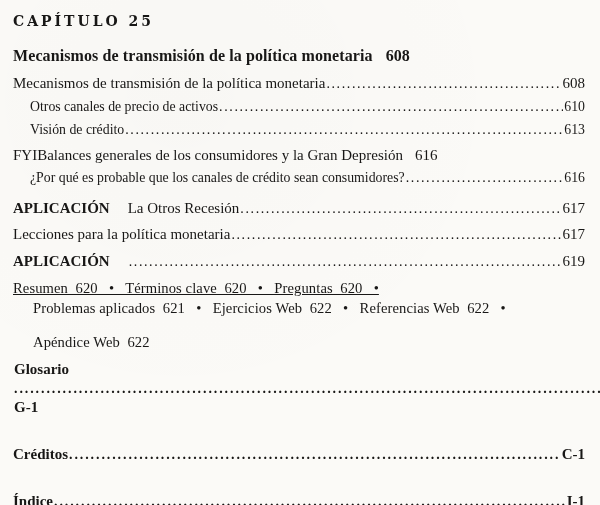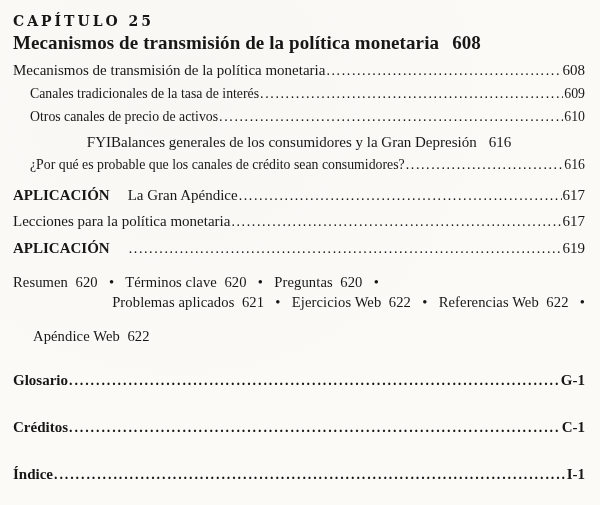--- a/index.html
+++ b/index.html
@@ -18,23 +18,23 @@
       radial-gradient(ellipse at 30% 20%, rgba(0,0,0,0.012), transparent 60%),
       #fbfaf7;
   }
   .eyebrow {
     font-family: "DejaVu Serif", serif;
     font-size: 14px; font-weight: 700;
     letter-spacing: 3px;
     line-height: 18px;
   }
   .chapter-title {
-    font-size: 19px; font-weight: 700;
+    font-size: 16px; font-weight: 700;
     line-height: 23px;
-    margin-top: 1px;
+    margin-top: 14px;
     letter-spacing: 0.1px;
   }
   .inline-page { margin-left: 13px; }
 
   .row {
     display: flex;
     align-items: baseline;
     font-size: 15px;
     line-height: 19px;
   }
@@ -50,81 +50,81 @@
 
   .sub { font-size: 13.8px; line-height: 18px; padding-left: 17px; }
 
   .mt-e1 { margin-top: 7px; }
   .mt-sub { margin-top: 5px; }
   .mt-q   { margin-top: 4px; }
   .mt-app1 { margin-top: 12px; }
   .mt-main { margin-top: 7px; }
   .mt-app2 { margin-top: 8px; }
 
-  .fyi { font-size: 15px; line-height: 19px; margin-top: 7px; text-align: center; }
+  .fyi { font-size: 15px; line-height: 19px; margin-top: 7px; }
   .fyi .inline-page { margin-left: 12px; }
 
   .study {
     font-size: 14.6px;
     line-height: 19px;
     white-space: pre-wrap;
     letter-spacing: 0.1px;
   }
-  .study.first { margin-top: 15px; }
-  .study.cont { line-height: 18px; margin-top: 1px; padding-left: 20px; text-align: right; }
+  .study.first { margin-top: 8px; text-decoration: underline; }
+  .study.cont { line-height: 18px; margin-top: 1px; padding-left: 20px; }
   .study.last { line-height: 18px; margin-top: 16px; padding-left: 20px; }
 
   .back {
     font-weight: 700;
     font-size: 15px;
     line-height: 19px;
   }
   .back .dots::after { letter-spacing: 1.9px; }
-  .mt-glosario { margin-top: 26px; }
+  .mt-glosario { margin-top: 9px; flex-direction: column; }
   .mt-back { margin-top: 28px; }
 </style>
 </head>
 <body>
 
 <div class="page">
 
   <div class="eyebrow">CAPÍTULO 25</div>
 
   <div class="chapter-title"><span>Mecanismos de transmisión de la política monetaria</span><span class="inline-page">608</span></div>
 
   <div class="row mt-e1">
     <span class="lbl">Mecanismos de transmisión de la política monetaria</span>
     <span class="dots"></span>
     <span class="pg">608</span>
   </div>
 
-  <div class="row sub mt-sub">
-    <span class="lbl">Canales tradicionales de la tasa de interés</span>
-    <span class="dots"></span>
-    <span class="pg">609</span>
-  </div>
 
   <div class="row sub mt-sub">
     <span class="lbl">Otros canales de precio de activos</span>
     <span class="dots"></span>
     <span class="pg">610</span>
   </div>
 
+  <div class="row sub mt-sub">
+    <span class="lbl">Visión de crédito</span>
+    <span class="dots"></span>
+    <span class="pg">613</span>
+  </div>
 
   <div class="fyi"><span class="prefix">FYI</span><span>Balances generales de los consumidores y la Gran Depresión</span><span class="inline-page">616</span></div>
 
   <div class="row sub mt-q">
     <span class="lbl">¿Por qué es probable que los canales de crédito sean consumidores?</span>
     <span class="dots"></span>
     <span class="pg">616</span>
   </div>
 
   <div class="row mt-app1">
     <span class="prefix">APLICACIÓN</span>
-    <span class="lbl">La Gran Apéndice</span>
+    <span class="lbl">La Otros Recesión</span>
     <span class="dots"></span>
     <span class="pg">617</span>
   </div>
 
   <div class="row mt-main">
     <span class="lbl">Lecciones para la política monetaria</span>
     <span class="dots"></span>
     <span class="pg">617</span>
   </div>
 

